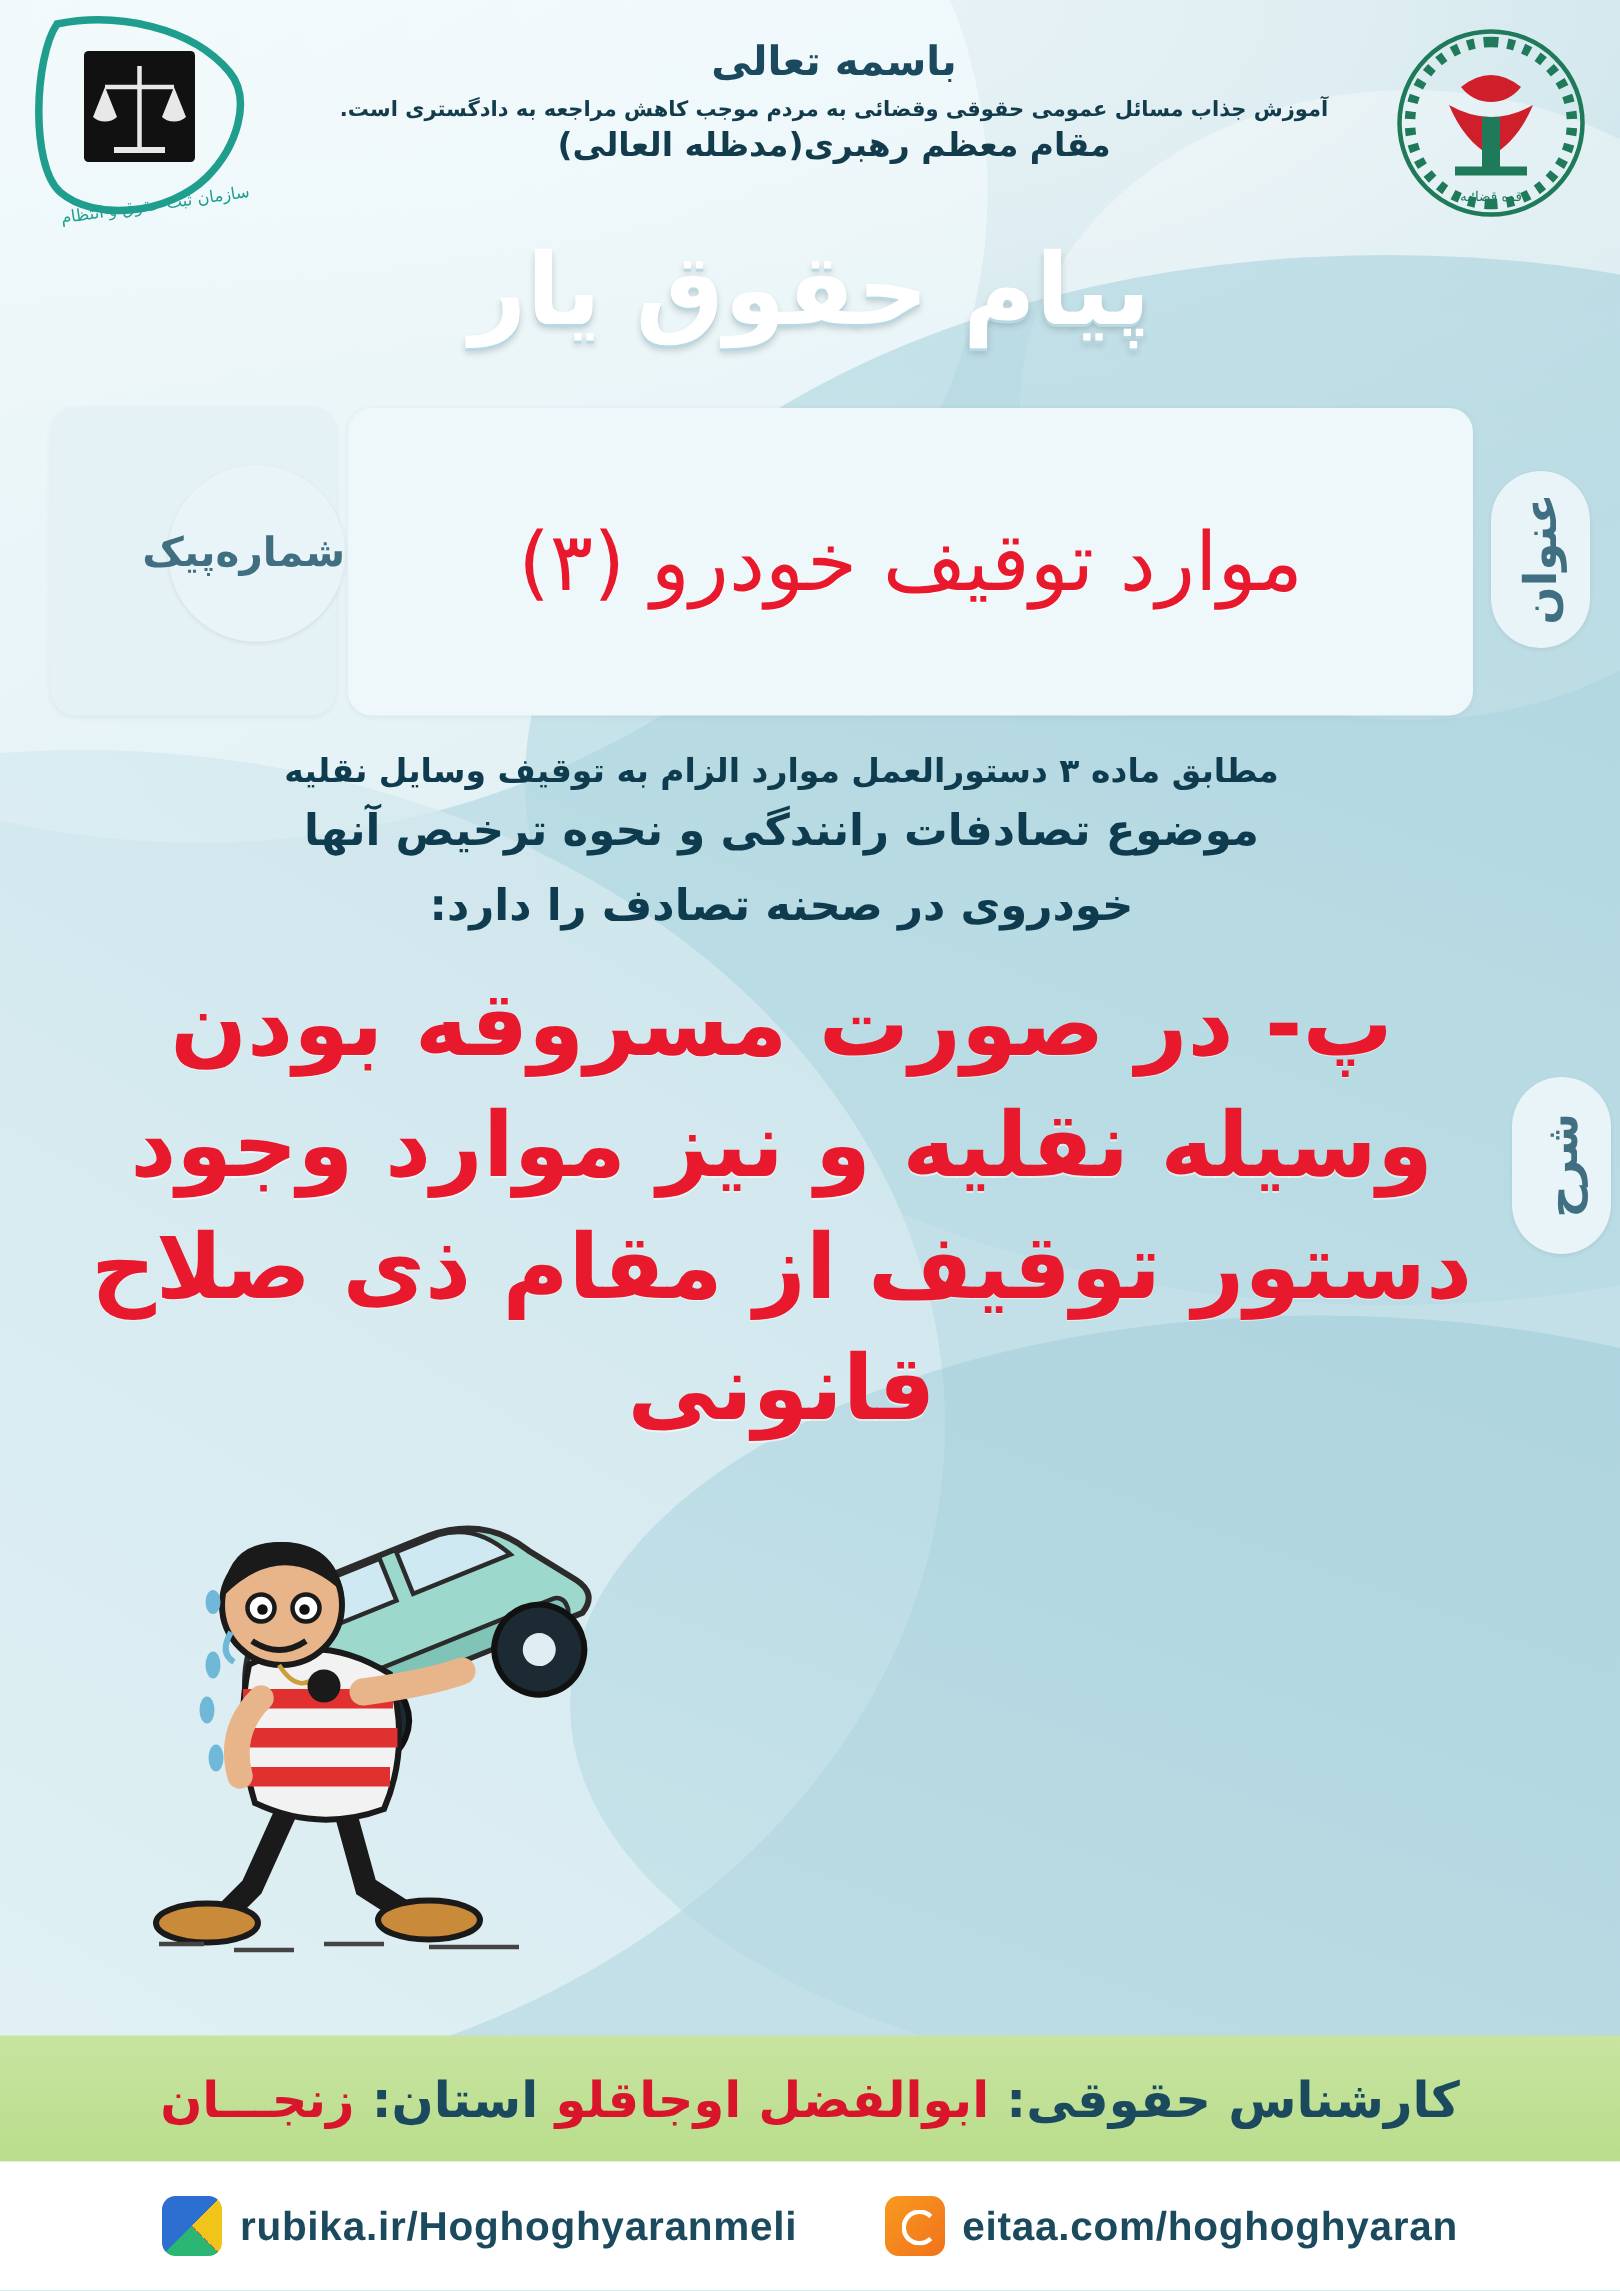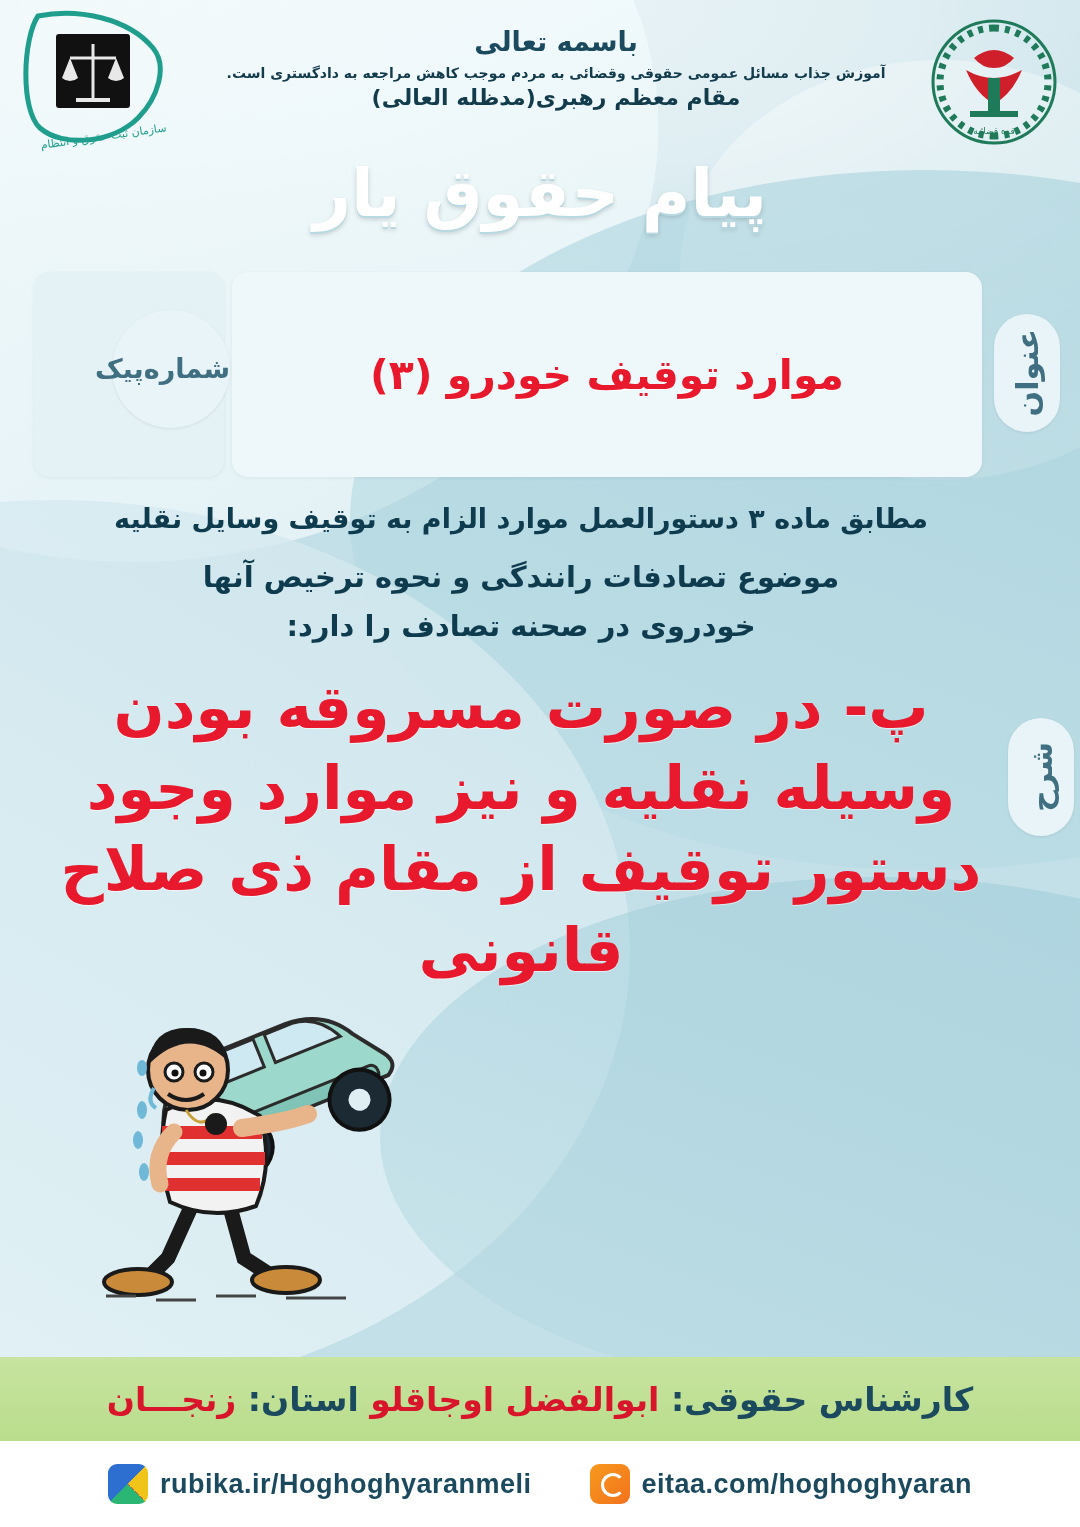--- a/index.html
+++ b/index.html
@@ -107,21 +107,21 @@
     writing-mode:vertical-rl;text-orientation:mixed;transform:rotate(180deg);
     letter-spacing:1px;
   }
   .card-title{
     position:absolute;right:82px;left:216px;top:0;height:205px;
     background:#eef7f9;border-radius:16px;
     display:flex;align-items:center;justify-content:center;
     box-shadow:0 1px 4px rgba(0,0,0,.06);
   }
   .card-title .t{
-    font-size:41px;font-weight:bold;color:#e8192c;direction:rtl;
+    font-size:54px;font-weight:normal;color:#e8192c;direction:rtl;
     text-shadow:0 1px 0 #fff;
   }
   .card-number{
     position:absolute;left:18px;top:0;width:190px;height:205px;
     background:#e4f1f5;border-radius:16px;
     box-shadow:0 1px 4px rgba(0,0,0,.06);
   }
   .badge-shomare{
     position:absolute;left:96px;top:38px;width:118px;height:118px;border-radius:50%;
     background:#e8f4f7;display:flex;flex-direction:row;align-items:center;
@@ -139,21 +139,21 @@
   .badge-sharh span{
     writing-mode:vertical-rl;text-orientation:mixed;transform:rotate(180deg);
   }
 
   .body-wrap{
     position:absolute;top:498px;right:78px;left:40px;
     direction:rtl;text-align:center;
   }
   .b-line{
     font-weight:bold;color:#0e3b4e;
-    font-size:27px;line-height:1.55;margin-bottom:16px;
+    font-size:22px;line-height:1.55;
   }
   .b-line.red{
     color:#e8192c;font-size:29px;margin-bottom:10px;
   }
   .b-line2{
     font-weight:bold;color:#0e3b4e;font-size:29px;line-height:1.5;margin-bottom:6px;
   }
   .b-main{
     margin-top:18px;
     font-size:60px;font-weight:bold;color:#e8192c;

